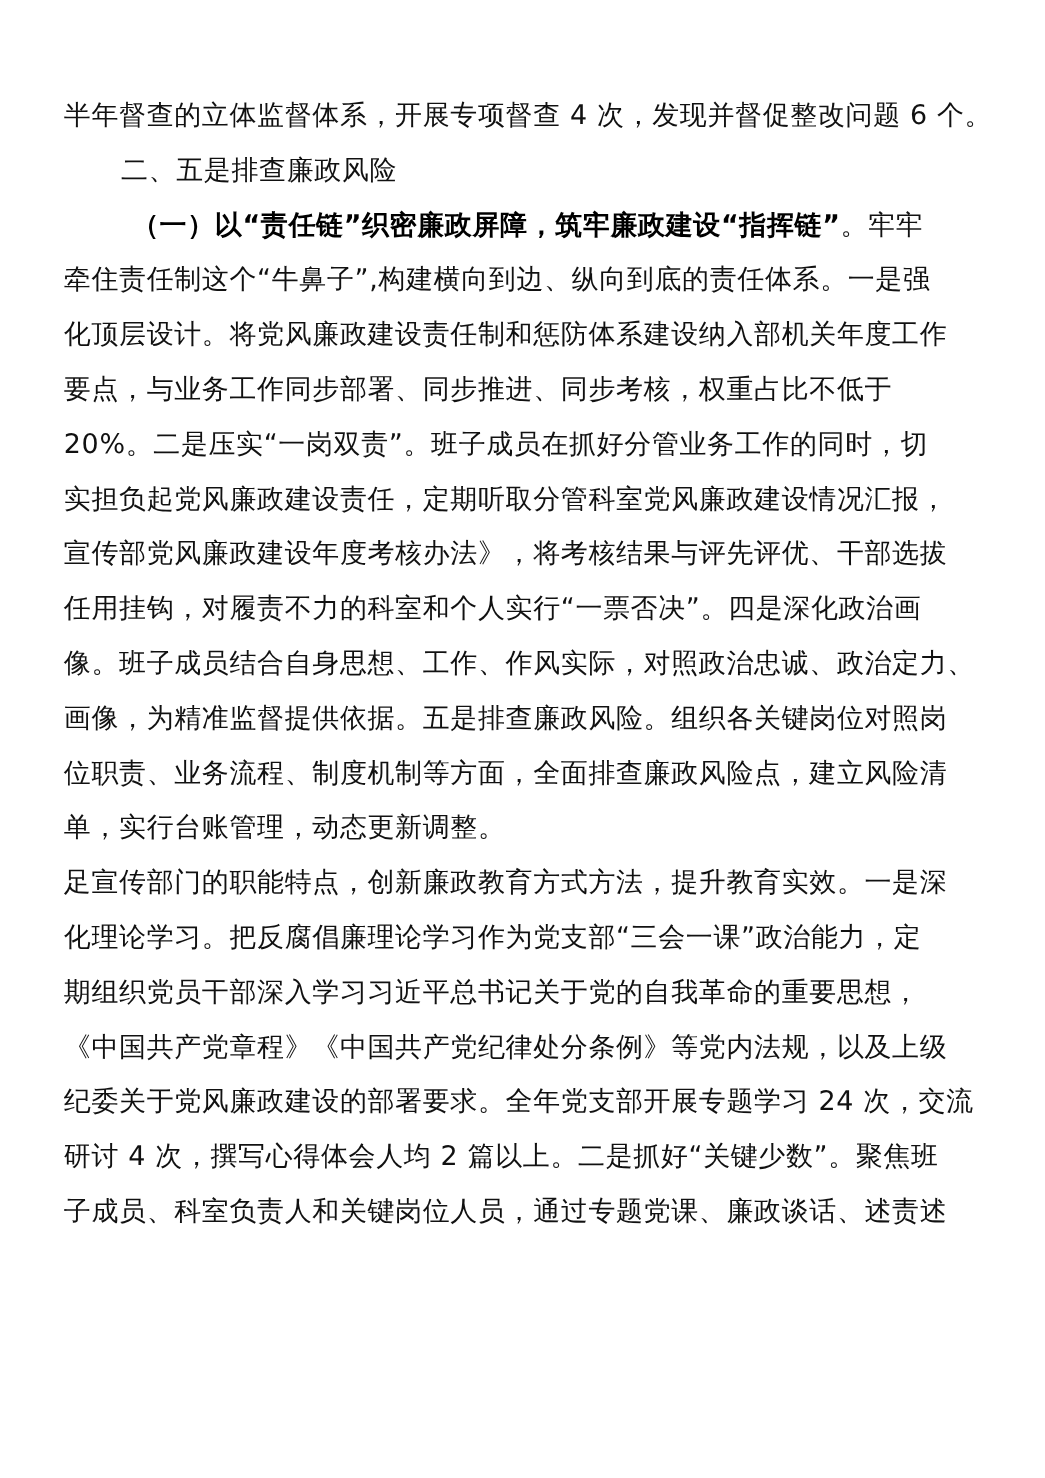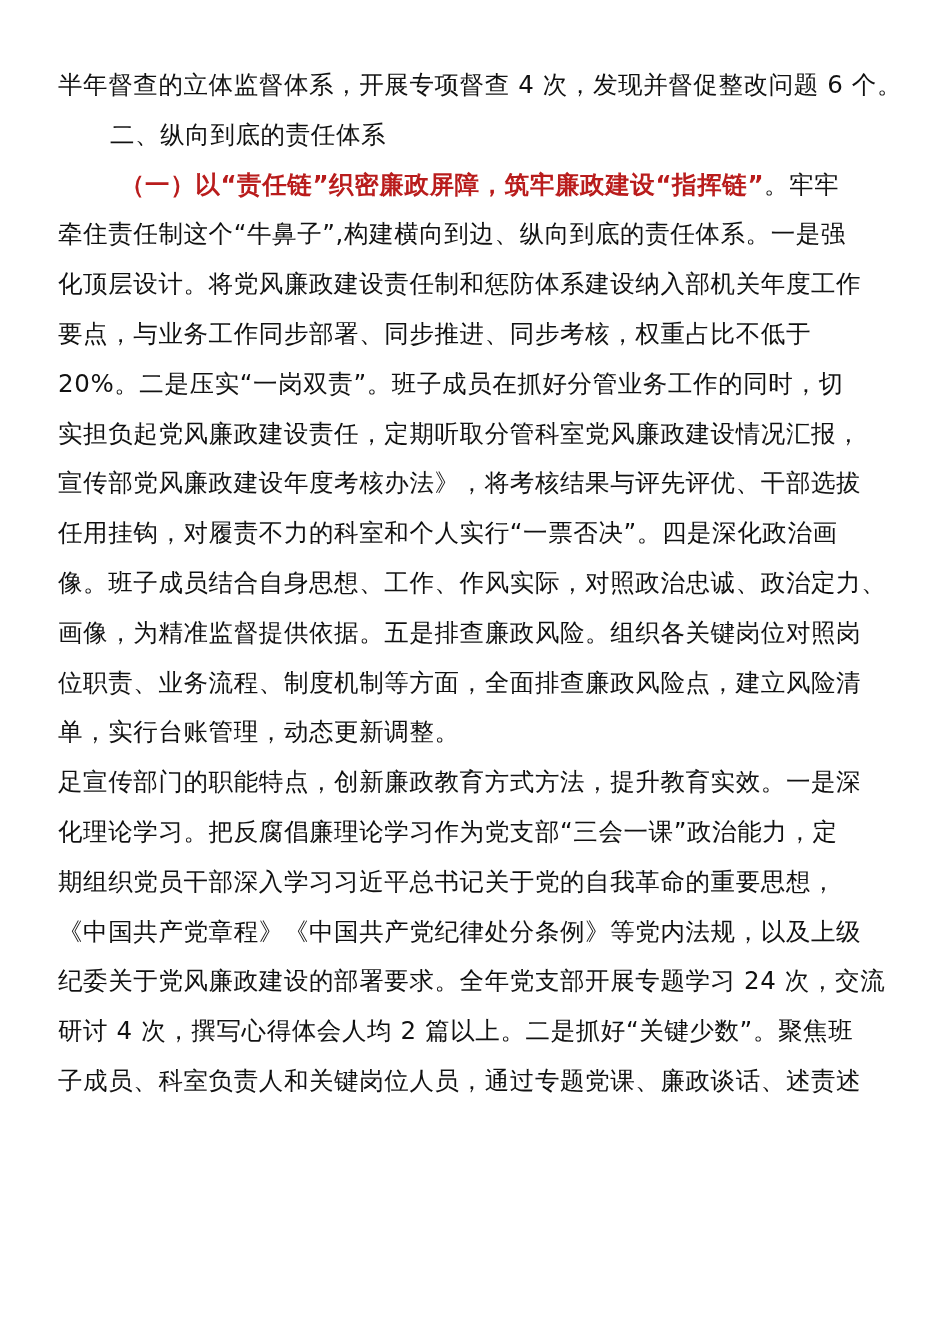--- a/index.html
+++ b/index.html
@@ -1,35 +1,35 @@
 <!DOCTYPE html>
 <html><head>
 <meta charset="utf-8">
 <style>
   html, body { margin: 0; padding: 0; background: #ffffff; }
   body { width: 950px; height: 1344px; position: relative; overflow: hidden; }
   .page { position: absolute; left: 0; top: 0; width: 950px; height: 1344px; background: #ffffff; }
-  .content { position: absolute; left: 58px; top: 60px; width: 830px; }
+  .content { position: absolute; left: 58px; top: 80px; width: 830px; }
   .line {
     height: 49.8px; line-height: 49.8px;
     font-family: "DejaVu Sans", "Liberation Sans", sans-serif;
     font-size: 24.5px; color: #111111; white-space: nowrap;
     letter-spacing: 0.6px;
   }
   .indent2 { padding-left: 52px; }
   .indent-heading { padding-left: 62px; }
-  .bold { font-weight: bold; color: #b91c1c; }
+  .bold { font-weight: bold; color: #000000; }
 </style>
 </head>
 <body>
 
 <div class="page">
   <div class="content">
     <div class="line"><span>半年督查的立体监督体系，开展专项督查 4 次，发现并督促整改问题 6 个。</span></div>
-    <div class="line indent2"><span>二、纵向到底的责任体系</span></div>
+    <div class="line indent2"><span>二、五是排查廉政风险</span></div>
     <div class="line indent-heading"><span class="bold">（一）以“责任链”织密廉政屏障，筑牢廉政建设“指挥链”</span><span>。牢牢</span></div>
     <div class="line"><span>牵住责任制这个“牛鼻子”,构建横向到边、纵向到底的责任体系。一是强</span></div>
     <div class="line"><span>化顶层设计。将党风廉政建设责任制和惩防体系建设纳入部机关年度工作</span></div>
     <div class="line"><span>要点，与业务工作同步部署、同步推进、同步考核，权重占比不低于</span></div>
     <div class="line"><span>20%。二是压实“一岗双责”。班子成员在抓好分管业务工作的同时，切</span></div>
     <div class="line"><span>实担负起党风廉政建设责任，定期听取分管科室党风廉政建设情况汇报，</span></div>
     <div class="line"><span>宣传部党风廉政建设年度考核办法》，将考核结果与评先评优、干部选拔</span></div>
     <div class="line"><span>任用挂钩，对履责不力的科室和个人实行“一票否决”。四是深化政治画</span></div>
     <div class="line"><span>像。班子成员结合自身思想、工作、作风实际，对照政治忠诚、政治定力、</span></div>
     <div class="line"><span>画像，为精准监督提供依据。五是排查廉政风险。组织各关键岗位对照岗</span></div>

